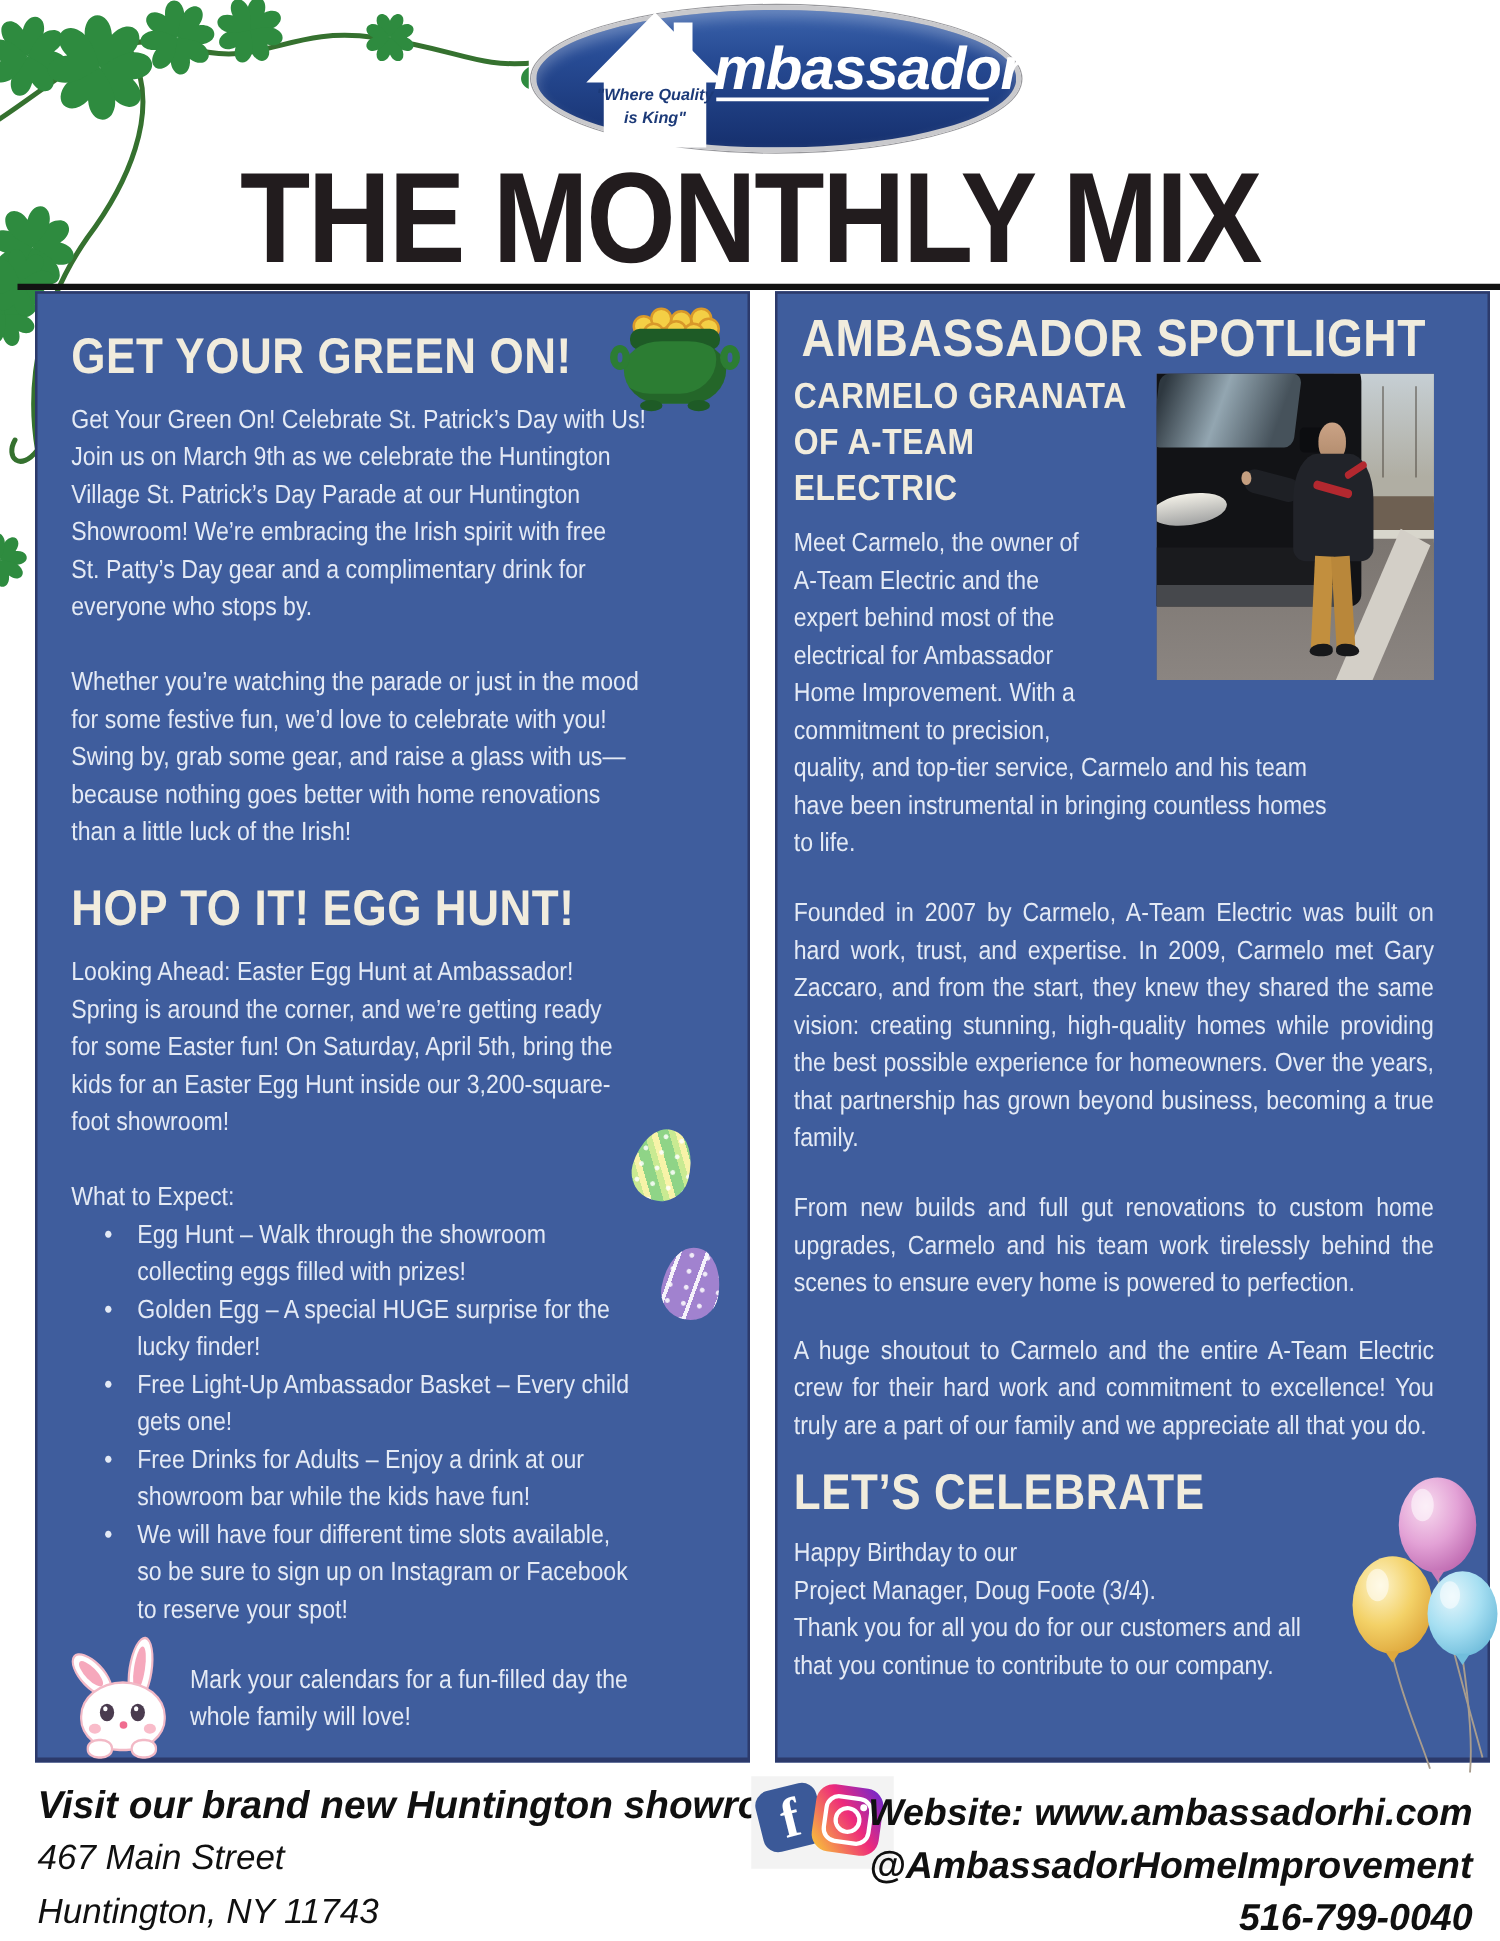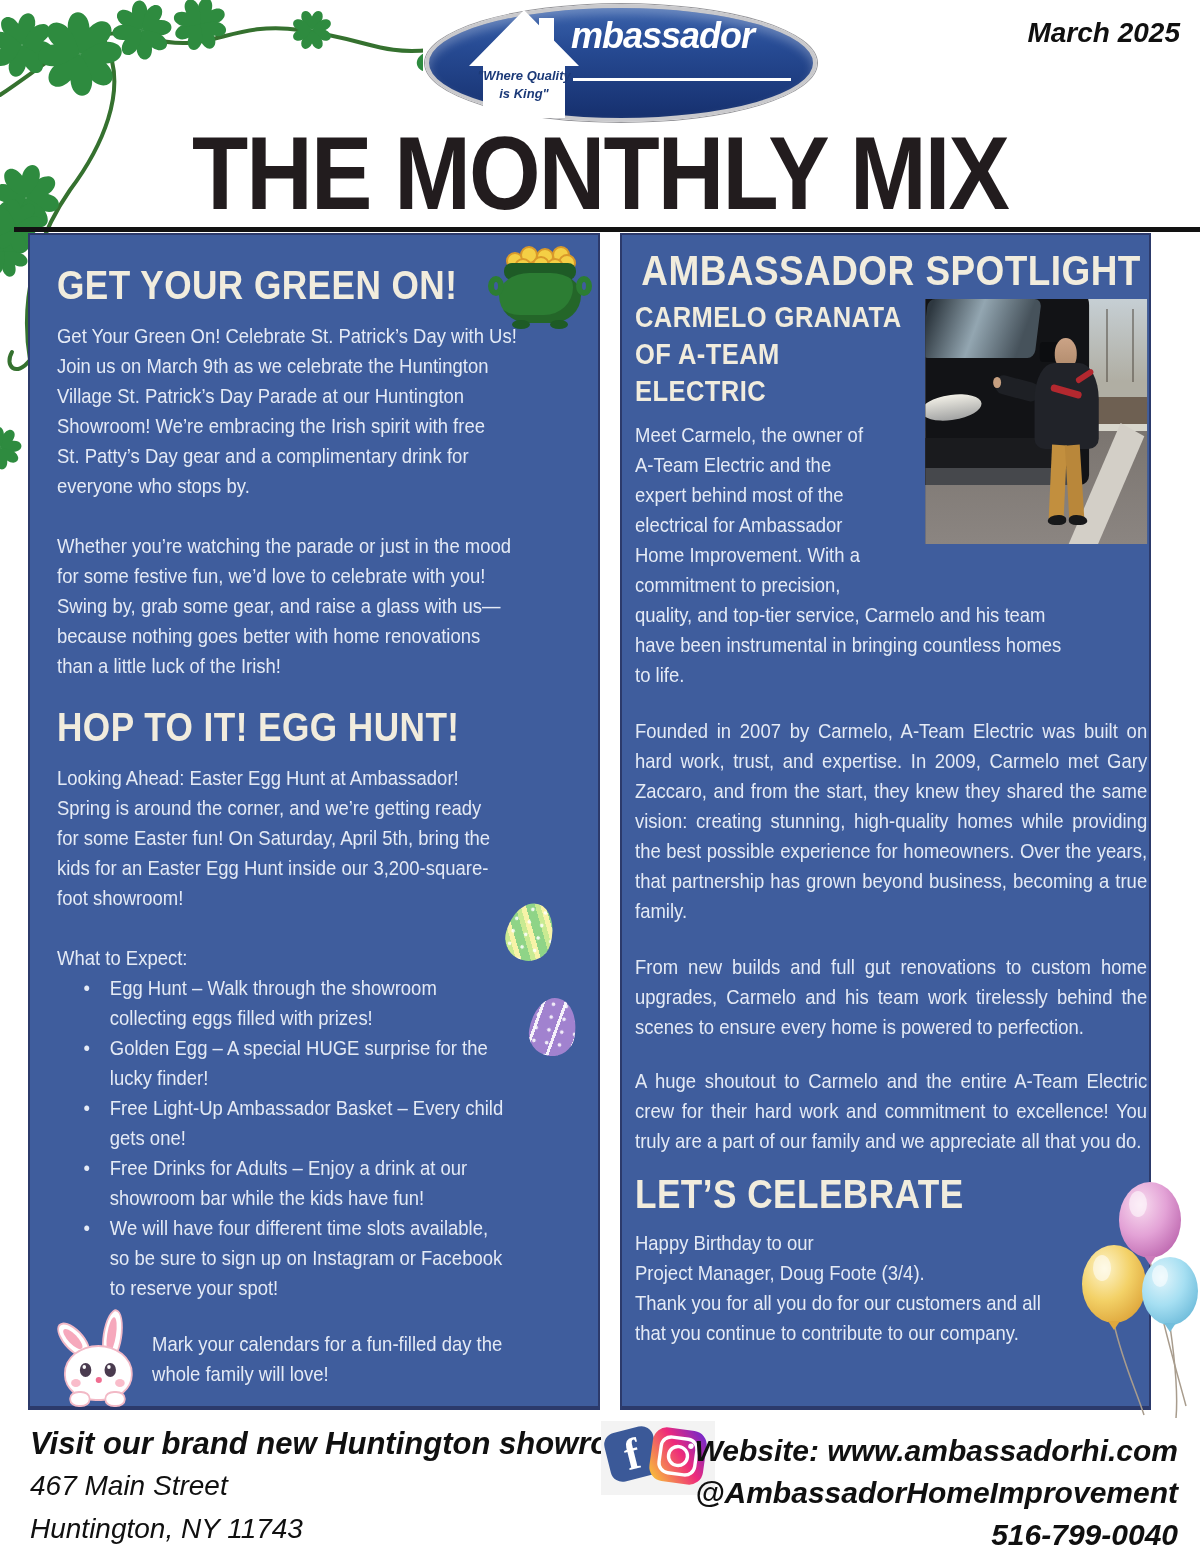--- a/index.html
+++ b/index.html
@@ -6,36 +6,36 @@
   body{width:1200px;height:1553px;position:relative;background:#ffffff;
        font-family:"Liberation Sans",sans-serif;overflow:hidden;}
 
   
   .deco-svg{position:absolute;left:0;top:0;pointer-events:none;}
   .logo{position:absolute;left:423px;top:2px;width:396px;height:122px;background:#ffffff;}
   .logo-oval{position:absolute;left:2px;top:2px;right:2px;bottom:2px;border-radius:50%;
     background:linear-gradient(180deg,#3a62ab 0%,#274b94 35%,#16306e 100%);
     border:4px solid #c9c9cc;box-shadow:0 0 0 1px #98989c, inset 0 6px 10px rgba(255,255,255,.25);}
   .logo-house{position:absolute;left:44px;top:6px;}
-  .logo-brand{position:absolute;left:148px;top:4px;color:#ffffff;font-size:36px;
+  .logo-brand{position:absolute;left:148px;top:24px;color:#ffffff;font-size:48px;
     font-weight:bold;font-style:italic;line-height:60px;letter-spacing:-1px;}
   .logo-rule{position:absolute;left:150px;top:76px;width:218px;height:3px;background:#ffffff;}
   .logo-sub{position:absolute;left:150px;top:84px;color:#ffffff;font-size:23px;letter-spacing:1px;font-weight:bold;}
   .issue{position:absolute;right:20px;top:14px;text-align:right;color:#101010;
     font-style:italic;font-weight:bold;font-size:28px;line-height:37px;}
   .page-title{position:absolute;left:0;top:120px;width:1200px;text-align:center;margin:0;
     color:#221c1e;font-size:99px;font-weight:800;letter-spacing:-2px;line-height:104px;
     transform:scale(0.93,1.04);transform-origin:center top;white-space:nowrap;}
   .black-rule{position:absolute;left:14px;top:227px;width:1186px;height:5px;background:#121212;}
 
   
   .panel{position:absolute;top:233px;height:1177px;background:#3f5d9d;box-sizing:border-box;
     border:2px solid #2c3a6b;border-bottom-width:4px;}
   .panel-left{left:28px;width:572px;padding:28px 0 0 27px;}
-  .panel-right{left:620px;width:531px;padding:14px 0 0 13px;}
+  .panel-right{left:620px;width:572px;padding:14px 0 0 13px;}
   .cx{transform:scaleX(0.88);transform-origin:left top;}
   .panel-left .cx{width:606px;}
   .panel-right .cx{width:582px;}
   .panel p{margin:0;color:#e4eaf5;font-size:21px;line-height:30px;white-space:pre-line;}
   .panel p.just{white-space:normal;text-align:justify;}
   h2.sec{margin:0;color:#f1ecdd;font-size:40px;line-height:44px;font-weight:bold;letter-spacing:.5px;white-space:nowrap;}
   h2.sec-center{text-align:center;white-space:nowrap;}
   .mt14{margin-top:14px!important;}.mt24{margin-top:24px!important;}.mt26{margin-top:26px!important;}
   .mt30{margin-top:30px!important;}.mt16{margin-top:16px!important;}.mt12{margin-top:12px!important;}
   .mt8{margin-top:8px!important;}.mt6{margin-top:6px!important;}
@@ -167,21 +167,20 @@
     <rect x="72" y="10" width="15" height="24" fill="#ffffff"></rect>
     <polygon points="57,2 112,58 98,58 98,110 16,110 16,58 2,58" fill="#ffffff"></polygon>
     <text x="57" y="72" text-anchor="middle" font-size="13" font-style="italic" font-weight="bold" fill="#1c3a78">"Where Quality</text>
     <text x="57" y="90" text-anchor="middle" font-size="13" font-style="italic" font-weight="bold" fill="#1c3a78">is King"</text>
   </svg>
   <div class="logo-brand">mbassador</div>
   <div class="logo-rule"></div>
 </div>
 
 <div class="issue">
-  <div>March 2025</div>
 </div>
 
 <h1 class="page-title">THE MONTHLY MIX</h1>
 <div class="black-rule"></div>
 
 <section class="panel panel-left">
   <h2 class="sec cx">GET YOUR GREEN ON!</h2>
   <p class="cx mt14">Get Your Green On! Celebrate St. Patrick’s Day with Us!
 Join us on March 9th as we celebrate the Huntington
 Village St. Patrick’s Day Parade at our Huntington

